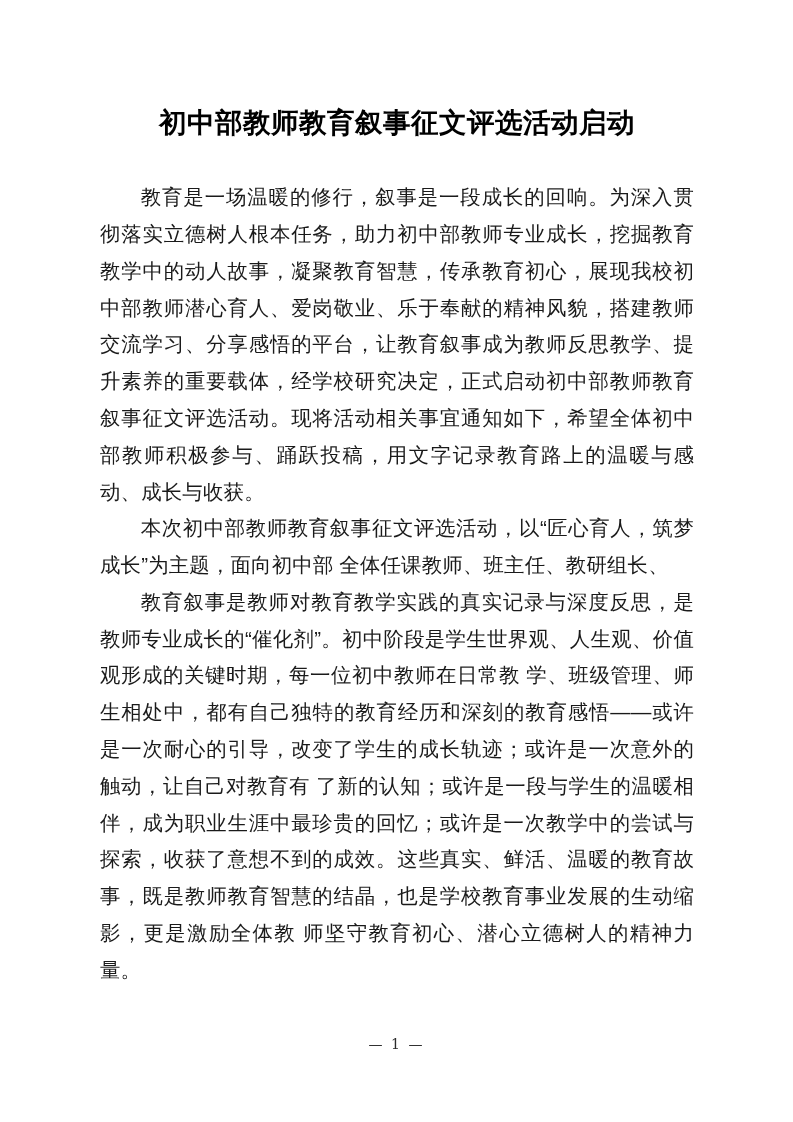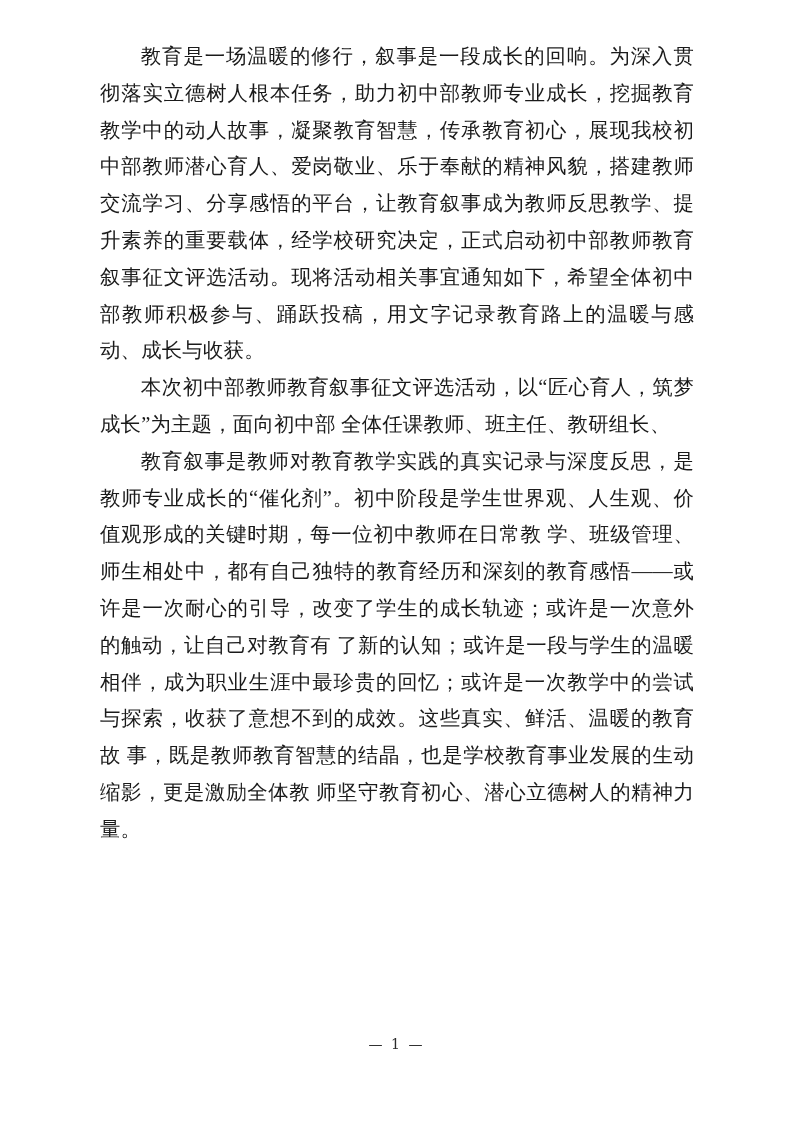--- a/index.html
+++ b/index.html
@@ -29,21 +29,21 @@
     color: #000000;
     text-align: center;
     letter-spacing: 0.5px;
     margin: 0;
     padding-top: 104px;
   }
   .body-block {
     margin-top: 38px;
   }
   .para {
-    font-family: Liberation Serif, serif;
+    font-family: Liberation Sans, sans-serif;
     font-size: 20.4px;
     line-height: 36.8px;
     color: #1a1a1a;
     text-align: justify;
     text-justify: inter-character;
     text-indent: 2em;
     margin: 0;
     letter-spacing: 0.2px;
     word-break: break-all;
   }
@@ -59,20 +59,21 @@
     letter-spacing: 2px;
   }
 </style>
 </head>
 <body>
 
 <div class="page">
 
   <div class="doc-body">
 
+    <h1 class="doc-title">初中部教师教育叙事征文评选活动启动</h1>
 
     <div class="body-block">
       <p class="para">教育是一场温暖的修行，叙事是一段成长的回响。为深入贯彻落实立德树人根本任务，助力初中部教师专业成长，挖掘教育教学中的动人故事，凝聚教育智慧，传承教育初心，展现我校初中部教师潜心育人、爱岗敬业、乐于奉献的精神风貌，搭建教师交流学习、分享感悟的平台，让教育叙事成为教师反思教学、提升素养的重要载体，经学校研究决定，正式启动初中部教师教育叙事征文评选活动。现将活动相关事宜通知如下，希望全体初中部教师积极参与、踊跃投稿，用文字记录教育路上的温暖与感动、成长与收获。</p>
       <p class="para">本次初中部教师教育叙事征文评选活动，以“匠心育人，筑梦成长”为主题，面向初中部 全体任课教师、班主任、教研组长、</p>
       <p class="para">教育叙事是教师对教育教学实践的真实记录与深度反思，是教师专业成长的“催化剂”。初中阶段是学生世界观、人生观、价值观形成的关键时期，每一位初中教师在日常教 学、班级管理、师生相处中，都有自己独特的教育经历和深刻的教育感悟——或许是一次耐心的引导，改变了学生的成长轨迹；或许是一次意外的触动，让自己对教育有 了新的认知；或许是一段与学生的温暖相伴，成为职业生涯中最珍贵的回忆；或许是一次教学中的尝试与探索，收获了意想不到的成效。这些真实、鲜活、温暖的教育故 事，既是教师教育智慧的结晶，也是学校教育事业发展的生动缩影，更是激励全体教 师坚守教育初心、潜心立德树人的精神力量。</p>
     </div>
 
   </div>
 
   <div class="page-footer">— 1 —</div>

